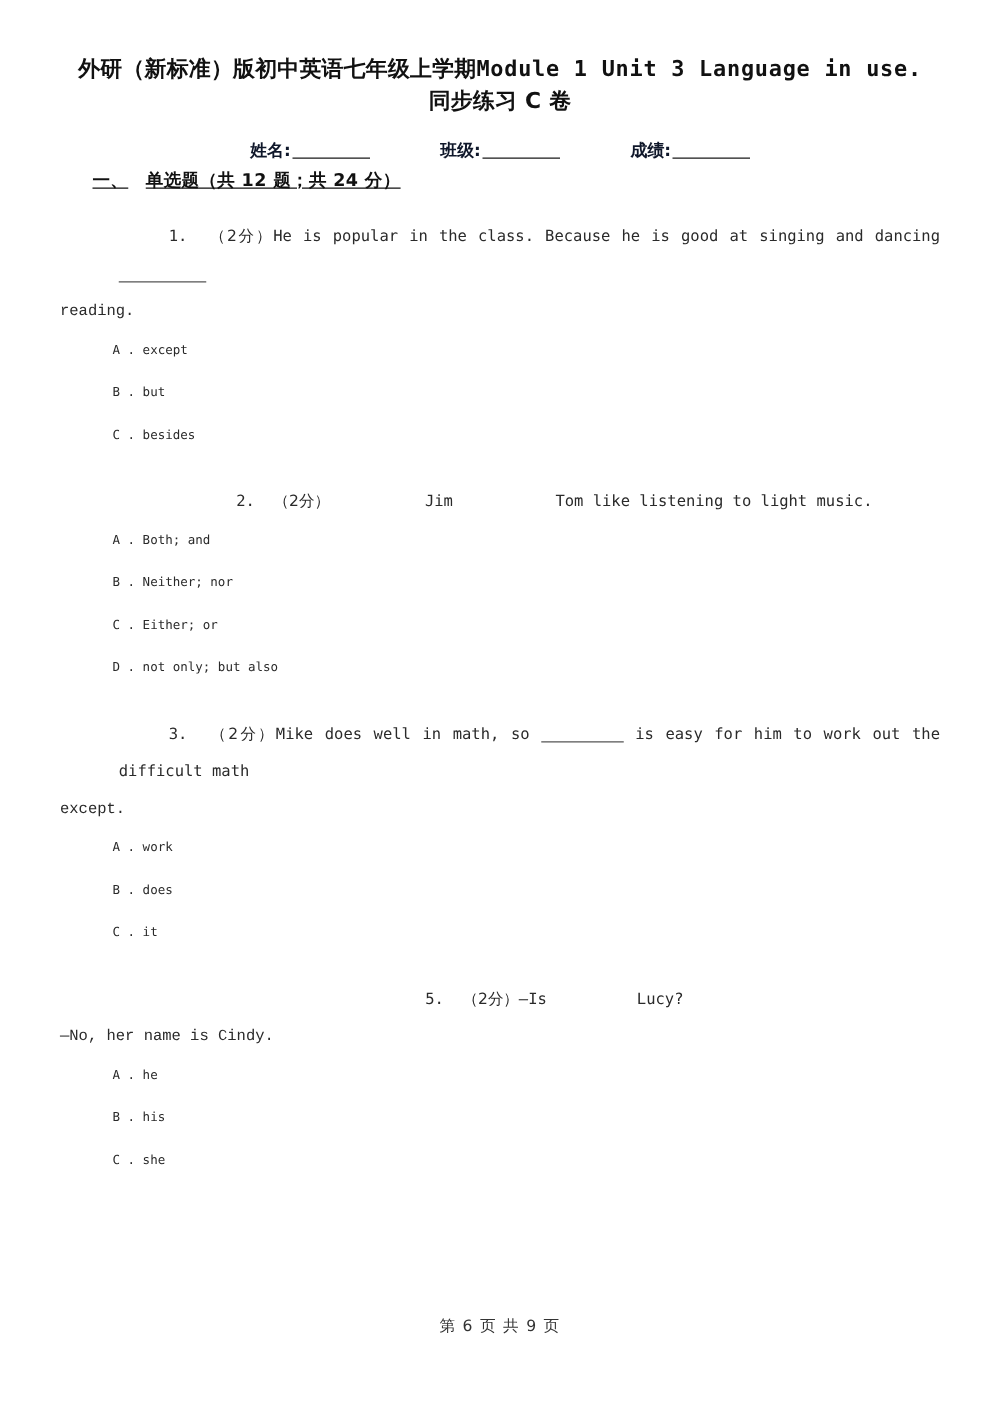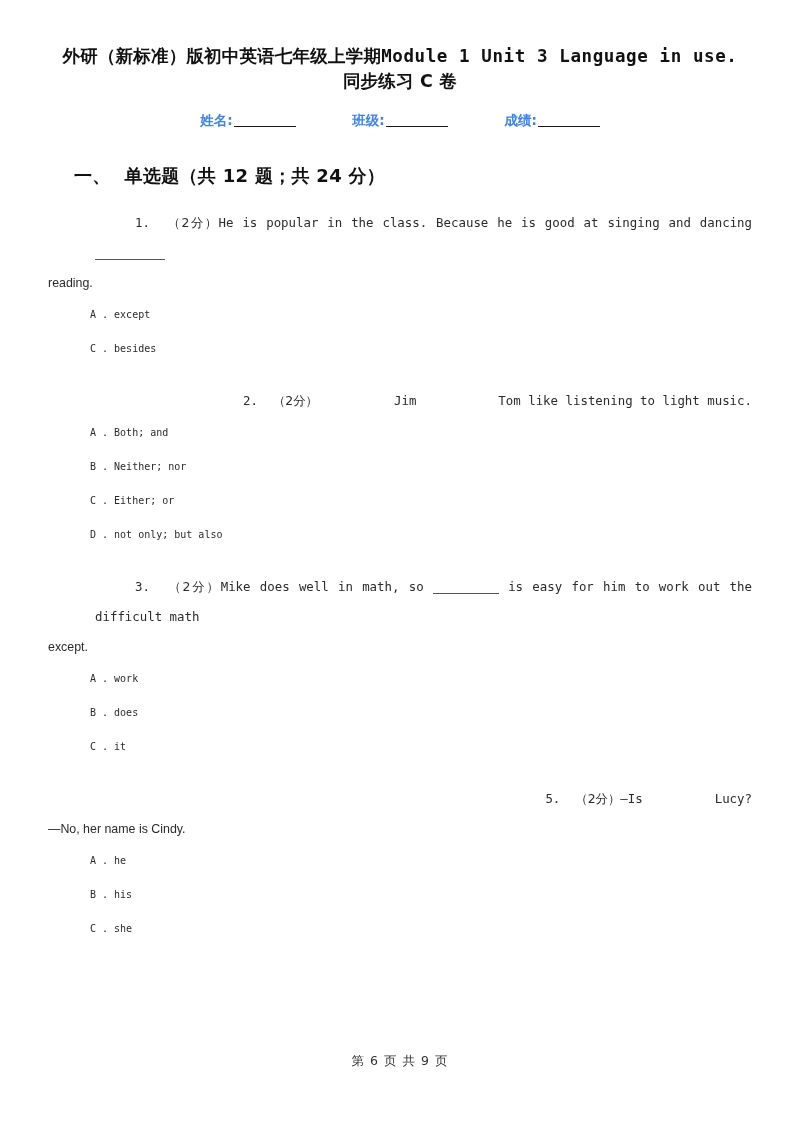--- a/index.html
+++ b/index.html
@@ -41,76 +41,77 @@
     letter-spacing: 0.6px;
   }
 
   
   .ident-row {
     margin-top: 18px;
     text-align: center;
     font-family: "DejaVu Sans", "Liberation Sans", sans-serif;
     font-size: 13.5px;
     font-weight: bold;
-    color: #3b82f6;
+    color: #0f172a;
   }
   .ident-field {
     display: inline-block;
     margin: 0 26px;
     white-space: nowrap;
   }
   .ident-blank {
     display: inline-block;
     width: 62px;
     border-bottom: 1.3px solid #1a1a1a;
     vertical-align: -2px;
     margin-left: 1px;
   }
 
   
   .section-head {
-    margin-top: 34px;
+    margin-top: 6px;
     font-family: "DejaVu Sans", "Liberation Sans", sans-serif;
-    font-size: 18px;
+    font-size: 14px;
     font-weight: bold;
     color: #111;
     padding-left: 26px;
     letter-spacing: 0.3px;
+    text-decoration: underline;
   }
   .section-head .sec-num { margin-right: 14px; }
 
   
   .q-block { margin-top: 20px; }
 
   .q-stem {
     font-family: "DejaVu Sans Mono", "Liberation Mono", monospace;
     font-size: 12.4px;
     line-height: 30px;
     color: #2a2a2a;
     text-indent: 40px;
     text-align: justify;
     text-justify: inter-word;
     white-space: pre-wrap;
     margin-left: 47px;
   }
-  .q-stem.no-justify { text-align: right; }
+  .q-stem.no-justify { text-align: center; }
 
   .q-cjk {
     font-family: "DejaVu Sans", "Liberation Sans", sans-serif;
     font-size: 12.4px;
   }
 
   .blank-line {
     display: inline-block;
     border-bottom: 1.2px solid #555;
     vertical-align: -3px;
   }
 
   .q-cont {
-    font-family: Liberation Sans, sans-serif;
+    font-family: Liberation Mono, monospace;
     font-size: 12.4px;
     line-height: 30px;
     color: #2a2a2a;
     text-align: left;
     white-space: pre-wrap;
   }
 
   .opt {
     font-family: "DejaVu Sans Mono", "Liberation Mono", monospace;
     font-size: 10px;
@@ -148,20 +149,21 @@
     <span class="ident-field"><span>班级:</span><span class="ident-blank"></span></span>
     <span class="ident-field"><span>成绩:</span><span class="ident-blank"></span></span>
   </div>
 
   <div class="section-head"><span class="sec-num">一、</span><span>单选题（共 12 题；共 24 分）</span></div>
 
   <div class="q-block">
     <div class="q-stem"><span>1.</span>  <span class="q-cjk">（2分）</span><span>He is popular in the class. Because he is good at singing and dancing</span> <span class="blank-line" style="width:70px"></span></div>
     <div class="q-cont">reading.</div>
     <div class="opt">A . except</div>
+    <div class="opt">B . but</div>
     <div class="opt">C . besides</div>
   </div>
 
   <div class="q-block">
     <div class="q-stem no-justify"><span>2.</span>  <span class="q-cjk">（2分）</span><span class="blank-line" style="width:76px;border-bottom:none"></span><span>Jim</span><span class="blank-line" style="width:82px;border-bottom:none"></span><span>Tom like listening to light music.</span></div>
     <div class="opt">A . Both; and</div>
     <div class="opt">B . Neither; nor</div>
     <div class="opt">C . Either; or</div>
     <div class="opt">D . not only; but also</div>
   </div>

